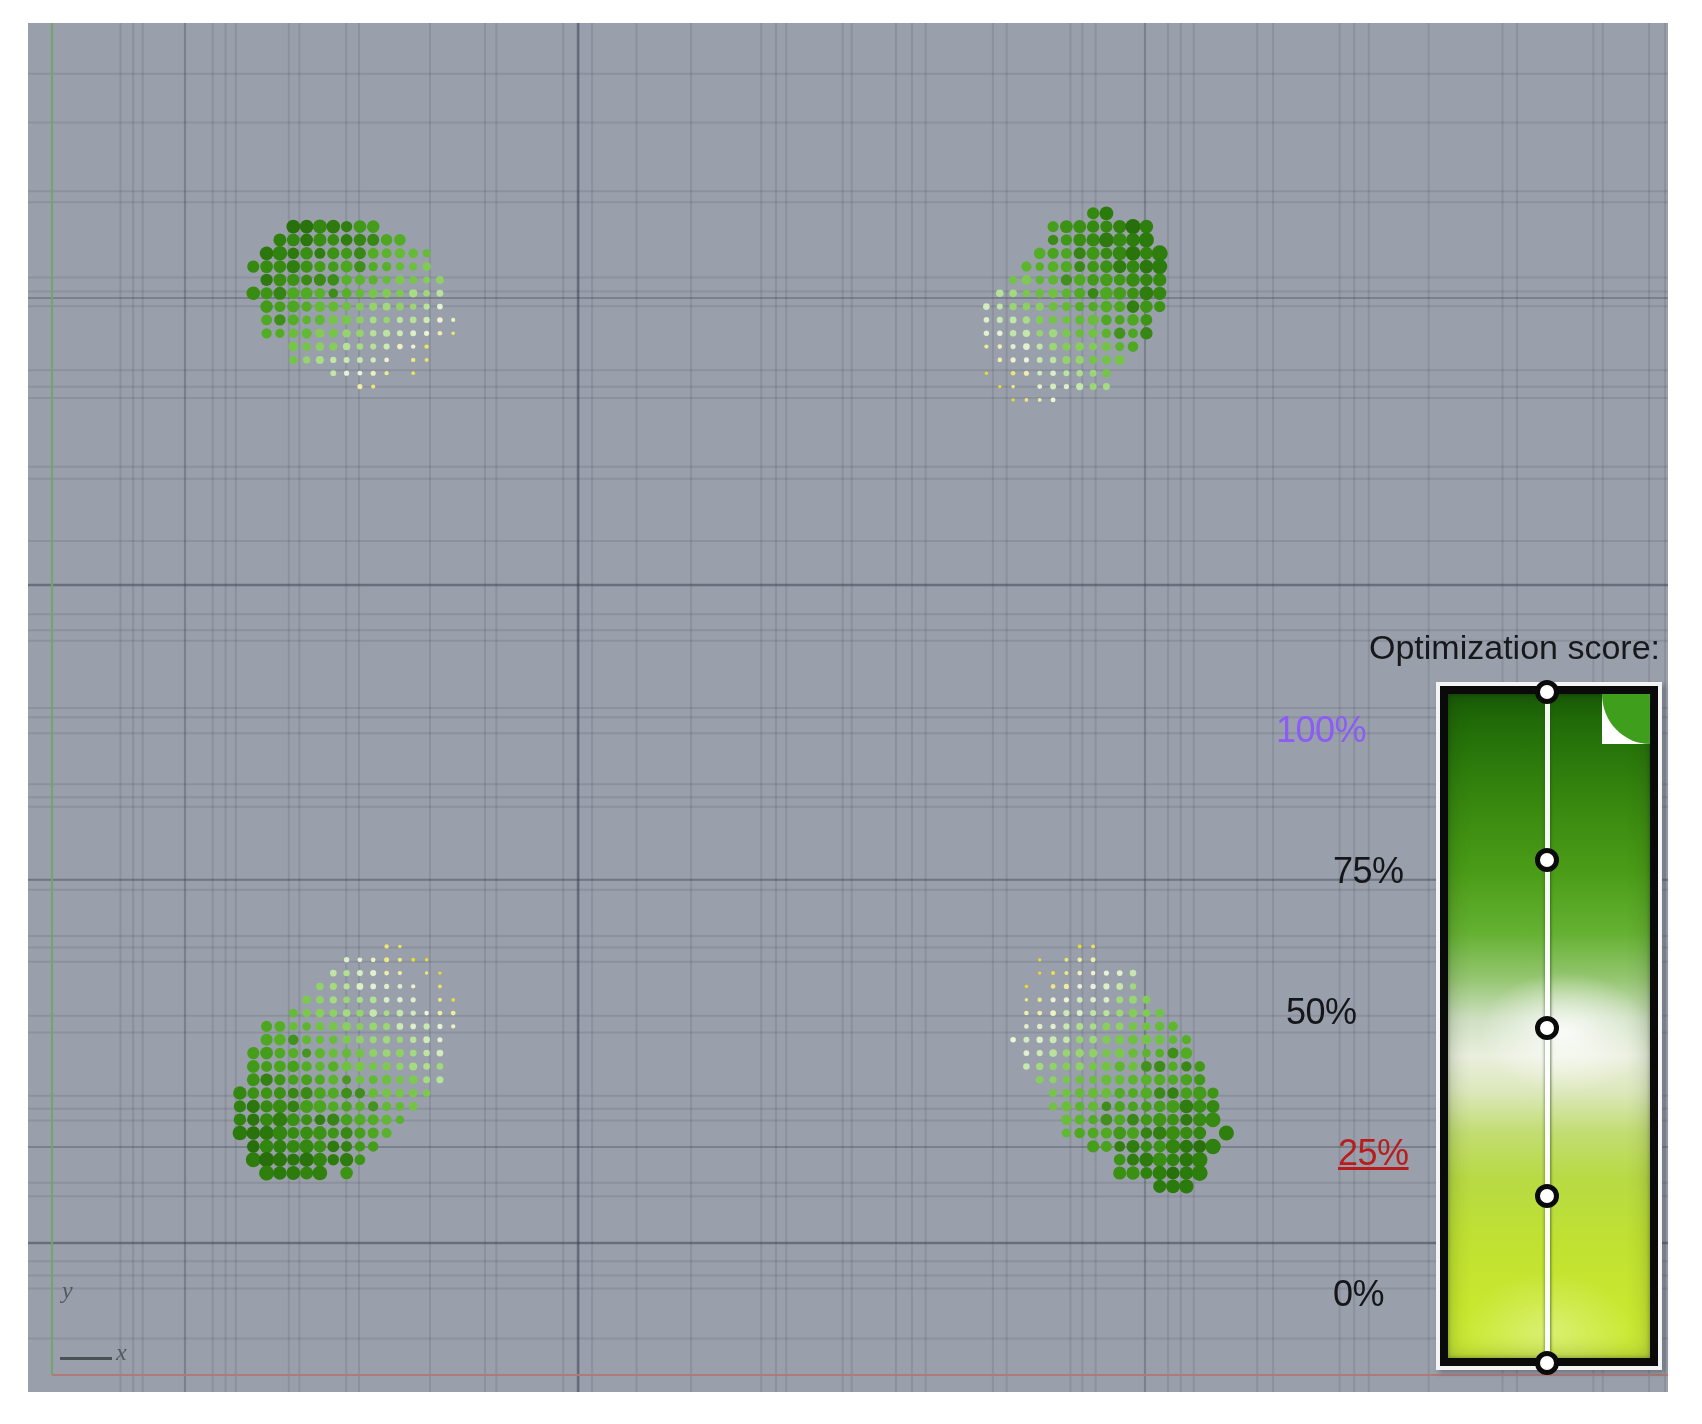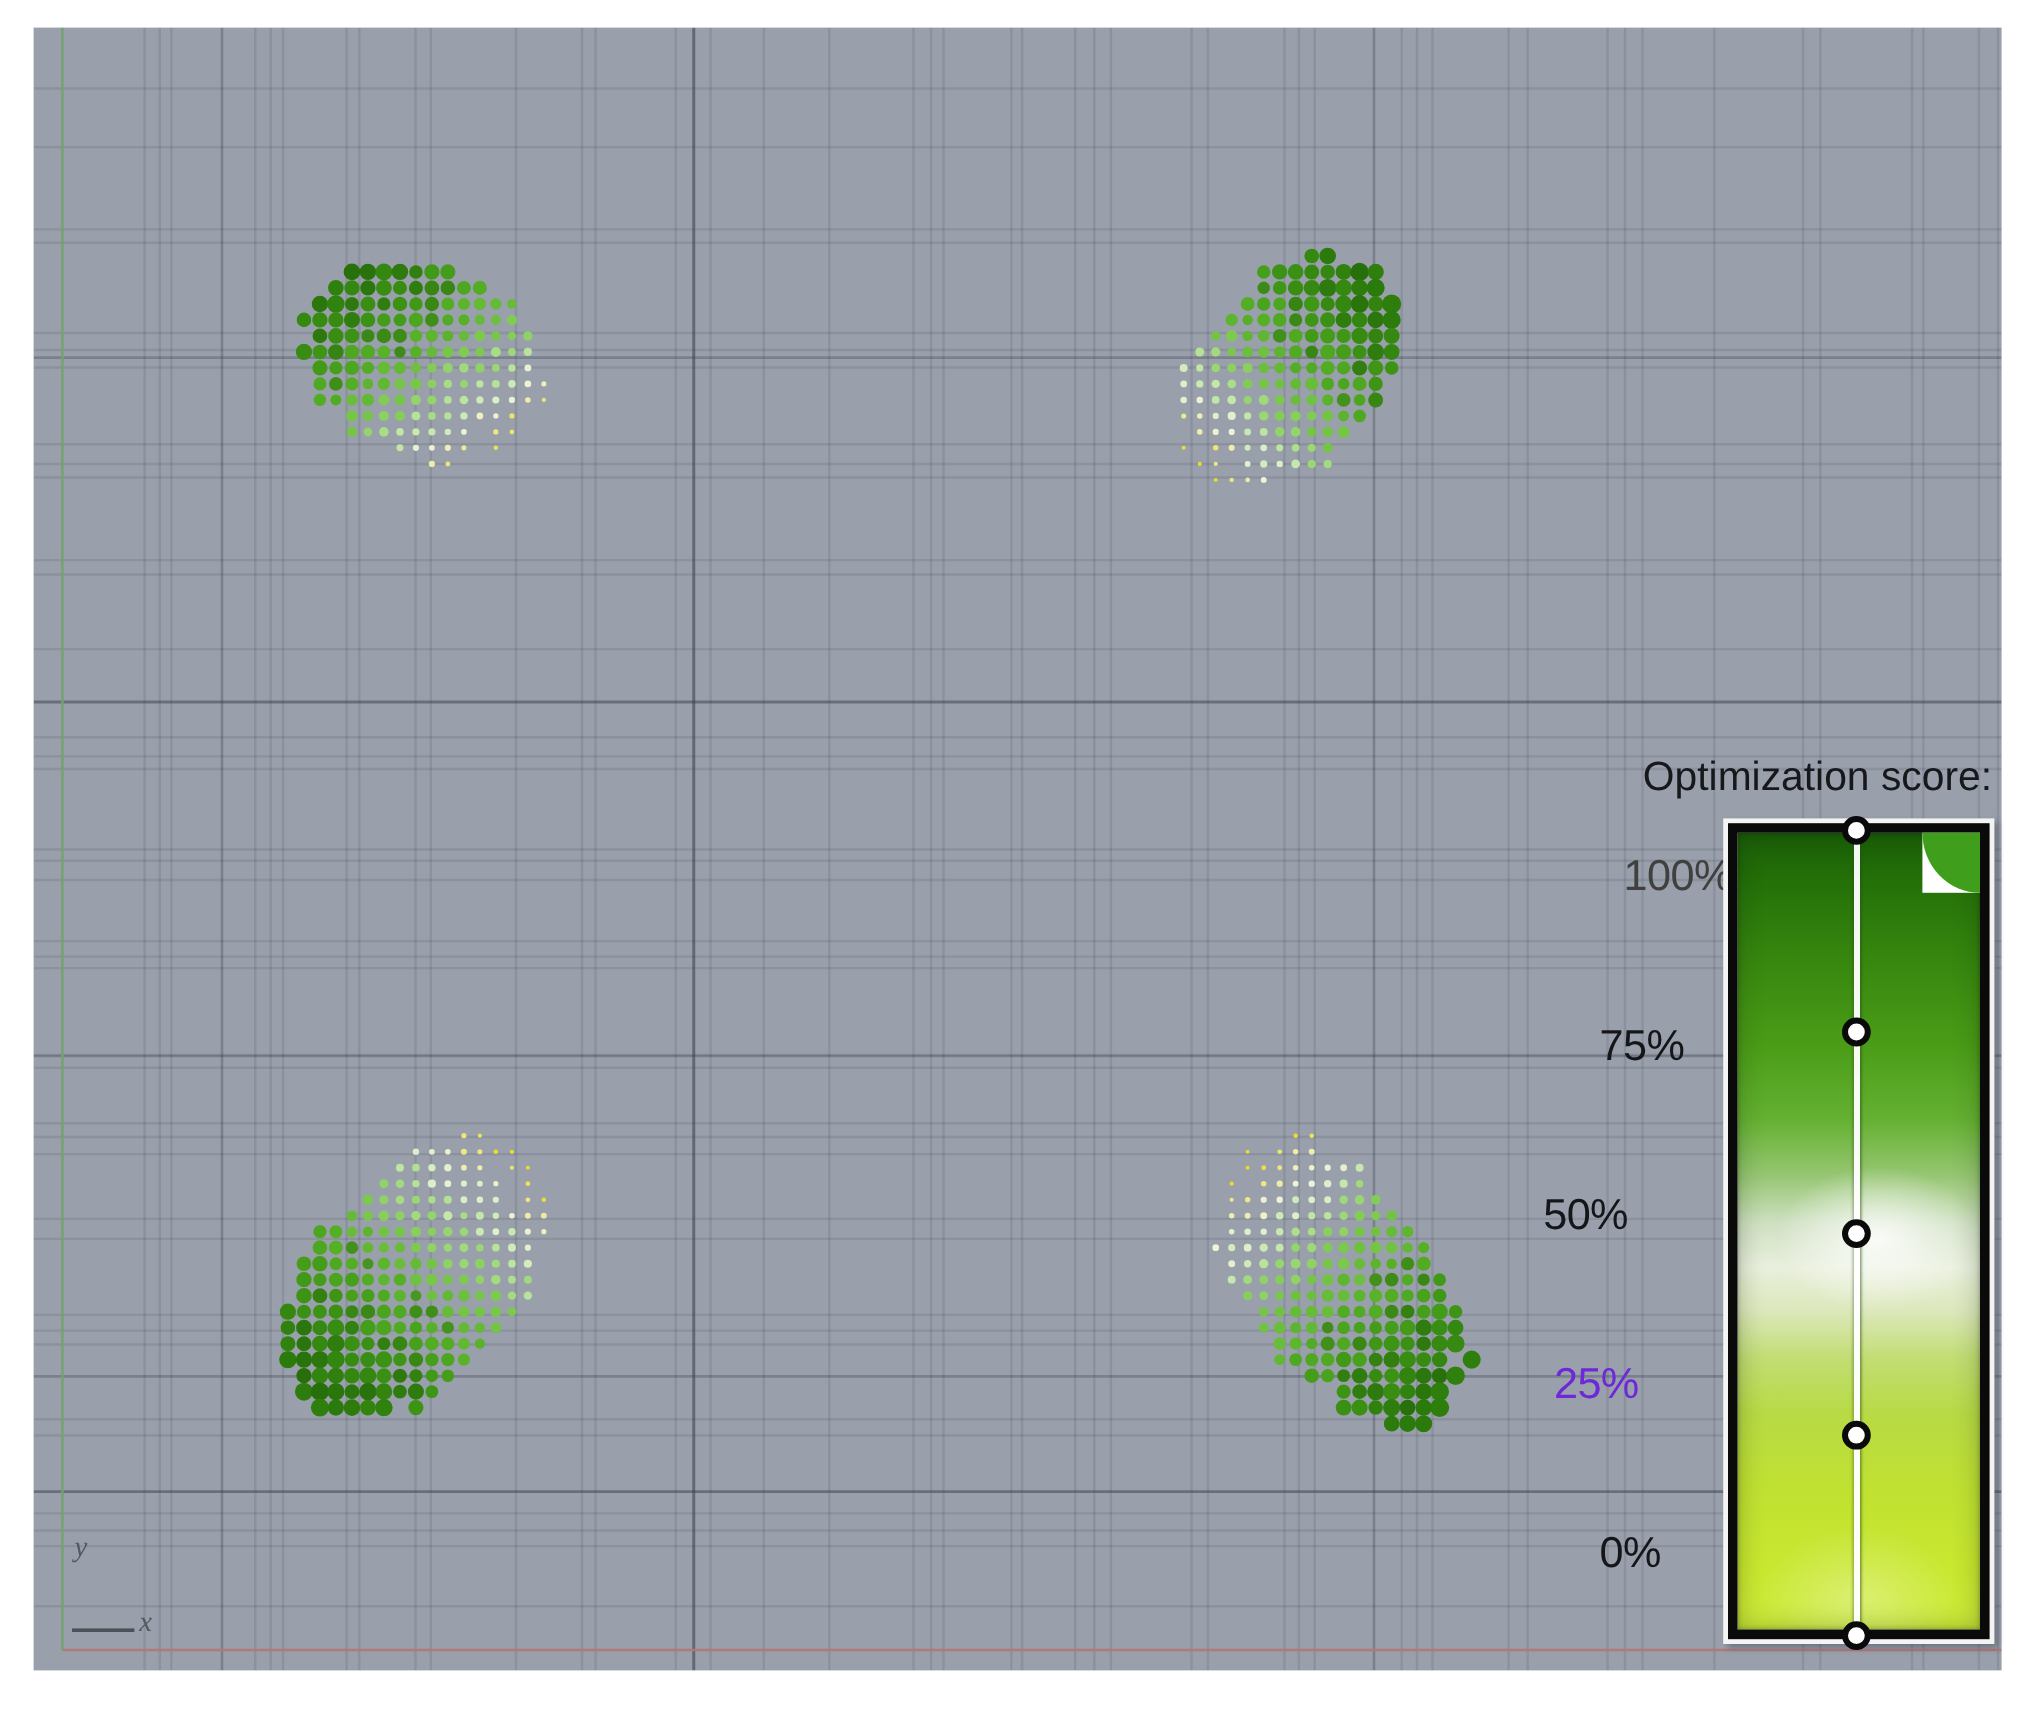--- a/index.html
+++ b/index.html
@@ -808,24 +808,24 @@
         <circle cx="1145.0" cy="1163.4" r="6.93" fill="#2b7a0c"></circle>
         <circle cx="1158.4" cy="1163.4" r="7.11" fill="#2b7a0c"></circle>
       </svg>
     <span class="gnomon-label" id="gnomon-y" style="left: 34px; top: 1255px; color: rgb(84, 88, 95);">y</span>
     <div class="gnomon-line" id="gnomon-line" style="left: 32px; top: 1334px; width: 52px; background: rgb(76, 80, 87);"></div>
     <span class="gnomon-label" id="gnomon-x" style="left: 88px; top: 1317px; color: rgb(84, 88, 95);">x</span>
   </div>
 
   <div class="legend-title" id="legend-title" style="right: 42px; top: 628px; color: rgb(23, 24, 28);">Optimization score:</div>
   <div id="legend-labels">
-      <span class="legend-label" style="left: 1353px; top: 709px; color: #404040;">100%</span>
+      <span class="legend-label" style="left: 1276px; top: 709px; color: #8b5cf6;">100%</span>
       <span class="legend-label" style="left: 1333px; top: 850px; color: rgb(21, 22, 26); text-align: right;">75%</span>
       <span class="legend-label" style="left: 1286px; top: 991px; color: rgb(21, 22, 26);">50%</span>
-      <span class="legend-label" style="left: 1295px; top: 1132px; color: #6d28d9;">25%</span>
+      <span class="legend-label" style="left: 1338px; top: 1132px; color: #b91c1c; text-decoration: underline;">25%</span>
       <span class="legend-label" style="left: 1333px; top: 1273px; color: rgb(21, 22, 26);">0%</span>
     </div>
 
   <div class="bar-frame" id="bar-frame" style="left: 1436px; top: 682px; width: 226px; height: 688px; background: rgb(244, 244, 244);">
     <div class="bar" id="gradient-bar" style="left: 4px; top: 4px; width: 202px; height: 664px; border: 8px solid rgb(10, 10, 10); background: linear-gradient(rgb(26, 95, 7) 0%, rgb(36, 112, 9) 6%, rgb(55, 135, 15) 16%, rgb(75, 157, 24) 27%, rgb(101, 177, 50) 36%, rgb(150, 198, 114) 43%, rgb(207, 224, 194) 49%, rgb(233, 239, 221) 54.5%, rgb(220, 232, 187) 60%, rgb(194, 221, 114) 66%, rgb(184, 218, 68) 73%, rgb(192, 225, 50) 82%, rgb(200, 231, 47) 92%, rgb(205, 235, 58) 100%);">
       <div class="bar-sheen" id="bar-sheen" style="background-image: radial-gradient(60% 13% at 58% 51%, rgba(255, 255, 255, 0.85), rgba(255, 255, 255, 0) 70%), radial-gradient(55% 12% at 50% 96%, rgba(255, 255, 255, 0.3), rgba(255, 255, 255, 0) 75%);"></div>
       <div class="centerline" id="centerline" style="left: 97px; top: 0px; width: 4.5px; height: 664px; background: rgba(255, 255, 255, 0.95); box-shadow: rgba(40, 80, 20, 0.5) 1.5px 0px 2px, rgba(40, 80, 20, 0.3) -1.5px 0px 2px;"></div>
       <div class="fan" id="fan" style="width: 48px; height: 50px;">
         <div class="fan-disc" id="fan-disc" style="background: conic-gradient(from 90deg at 100% 0%, rgb(232, 72, 0) 0deg, rgb(255, 145, 0) 27.9deg, rgb(255, 216, 0) 52.2deg, rgb(163, 208, 20) 72deg, rgb(63, 158, 27) 90deg, rgb(63, 158, 27) 360deg);"></div>
       </div>

